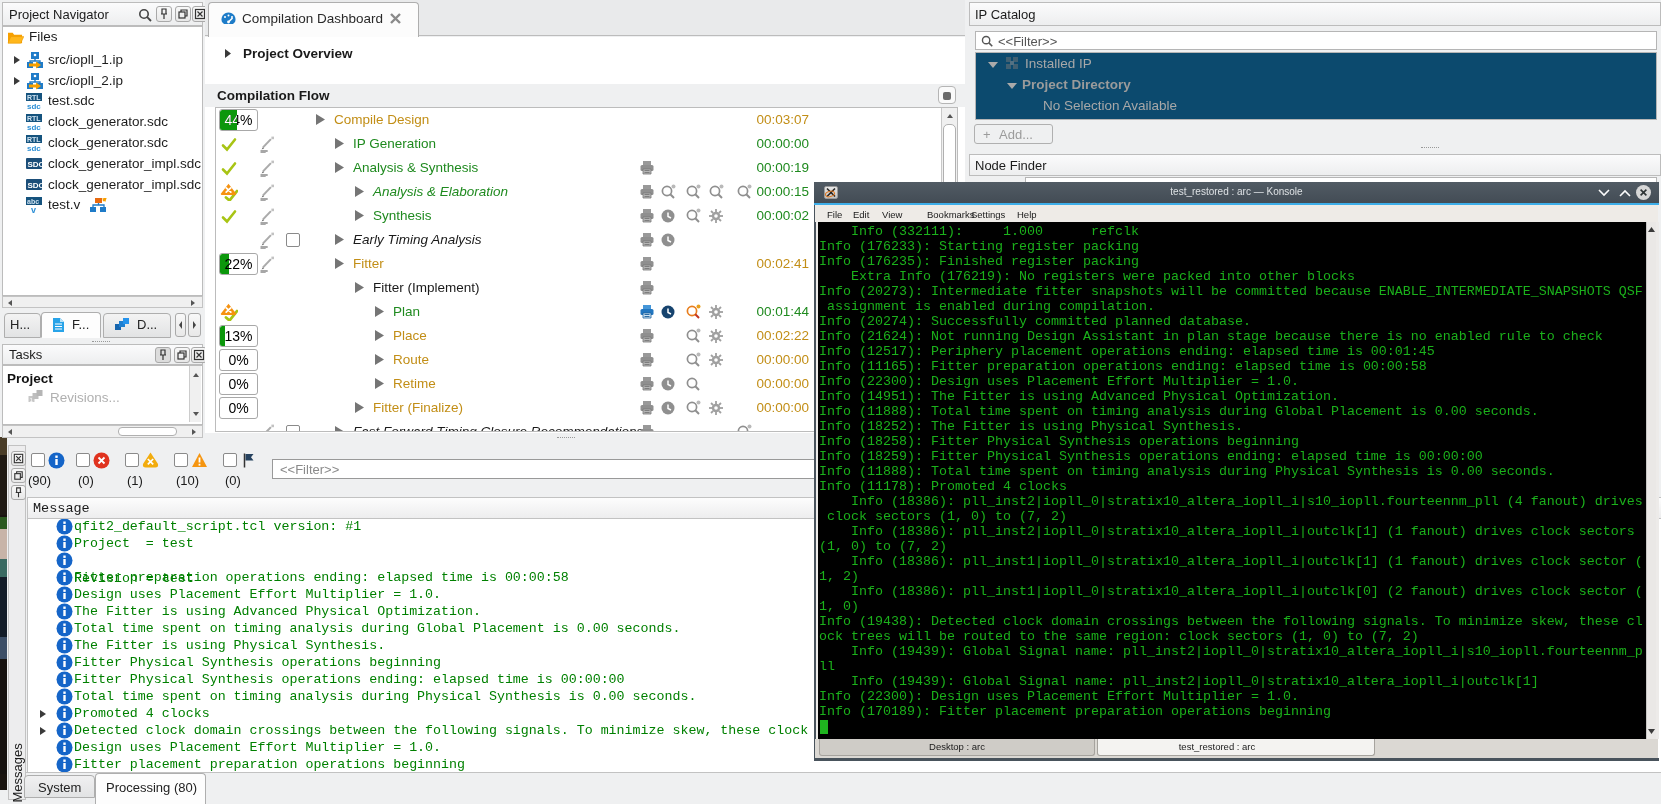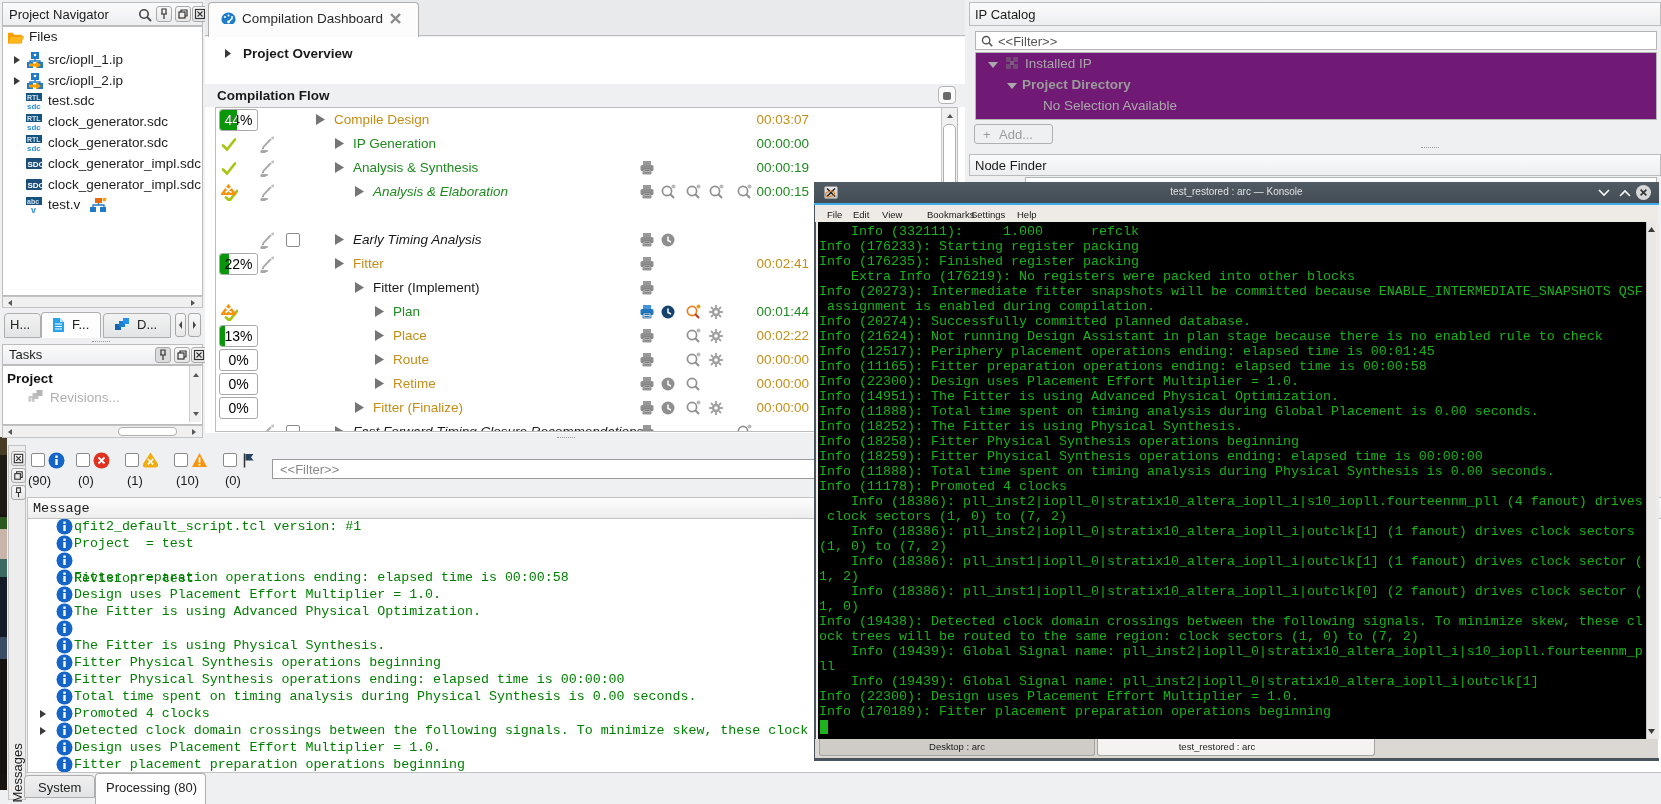--- a/index.html
+++ b/index.html
@@ -409,20 +409,45 @@
           <use href="#i-magd"></use>
         </svg>
       <svg class="abs" style="left:492px;top:4px;" width="16" height="16" viewBox="0 0 16 16">
           <use href="#i-magd"></use>
         </svg>
       <svg class="abs" style="left:520px;top:4px;" width="16" height="16" viewBox="0 0 16 16">
           <use href="#i-magd"></use>
         </svg>
       <span class="tm gr">00:00:15</span>
     </div>
+    <div class="crow" style="top:96px;">
+      <svg class="abs" style="left:5px;top:5px;" width="16" height="15" viewBox="0 0 16 15">
+          <use href="#i-check"></use>
+        </svg>
+      <svg class="abs" style="left:44px;top:3px;" width="16" height="18" viewBox="0 0 16 18">
+          <use href="#i-pencil"></use>
+        </svg>
+      <svg class="abs" style="left:138px;top:6px;" width="11" height="11" viewBox="0 0 11 11">
+          <use href="#i-arrow"></use>
+        </svg>
+      <span class="ct gr" style="left:157px;">Synthesis</span>
+      <svg class="abs" style="left:423px;top:4px;" width="16" height="16" viewBox="0 0 16 16">
+          <use href="#i-printer"></use>
+        </svg>
+      <svg class="abs" style="left:444px;top:4px;" width="16" height="16" viewBox="0 0 16 16">
+          <use href="#i-clock"></use>
+        </svg>
+      <svg class="abs" style="left:469px;top:4px;" width="16" height="16" viewBox="0 0 16 16">
+          <use href="#i-magd"></use>
+        </svg>
+      <svg class="abs" style="left:492px;top:4px;" width="16" height="16" viewBox="0 0 16 16">
+          <use href="#i-gear"></use>
+        </svg>
+      <span class="tm gr">00:00:02</span>
+    </div>
     <div class="crow" style="top:120px;">
       <svg class="abs" style="left:44px;top:3px;" width="16" height="18" viewBox="0 0 16 18">
           <use href="#i-pencil"></use>
         </svg>
       <span class="cb" style="left:70px;"></span>
       <svg class="abs" style="left:118px;top:6px;" width="11" height="11" viewBox="0 0 11 11">
           <use href="#i-arrow"></use>
         </svg>
       <span class="ct" style="left:137px;font-style:italic;color:#1a1a1a;">Early Timing Analysis</span>
       <svg class="abs" style="left:423px;top:4px;" width="16" height="16" viewBox="0 0 16 16">
@@ -595,21 +620,21 @@
   <div class="abs ptitle" style="left:0;top:2px;width:692px;height:24px;">
       <span class="abs" style="left:5px;top:4px;">IP Catalog</span>
     </div>
   <div class="abs" style="left:6px;top:31px;width:682px;height:19px;background:#fff;border:1px solid #b5b5b5;">
     <svg class="abs" style="left:4px;top:2px;" width="14" height="14" viewBox="0 0 16 16">
         <circle cx="7" cy="7" r="4.2" fill="none" stroke="#555" stroke-width="1.6"></circle>
         <line x1="10.2" y1="10.2" x2="14" y2="14" stroke="#555" stroke-width="1.8"></line>
       </svg>
     <span class="abs" style="left:22px;top:2px;font-size:13px;color:#555;">&lt;&lt;Filter&gt;&gt;</span>
   </div>
-  <div class="abs" style="left:6px;top:52px;width:682px;height:68px;background:#701a75;border:1px solid #b5b5b5;">
+  <div class="abs" style="left:6px;top:52px;width:682px;height:68px;background:#0c4a6e;border:1px solid #b5b5b5;">
     <svg class="abs" style="left:12px;top:8px;" width="10" height="8" viewBox="0 0 10 8">
         <path d="M0 1 l5 6 5-6z" fill="#aaa"></path>
       </svg>
     <svg class="abs" style="left:28px;top:2px;" width="16" height="16" viewBox="0 0 16 16" opacity=".5">
         <rect x="2" y="2" width="5" height="5" fill="#777"></rect>
         <rect x="9" y="2" width="5" height="5" fill="#777"></rect>
         <rect x="2" y="9" width="5" height="5" fill="#777"></rect>
         <rect x="9" y="9" width="5" height="5" fill="#777"></rect>
         <rect x="6" y="6" width="4" height="4" fill="#999"></rect>
       </svg>
@@ -715,20 +740,21 @@
         <use href="#mico"></use>
       </svg>
       <span class="mtx" style="top:67px;">Design uses Placement Effort Multiplier = 1.0.</span>
     <svg class="abs mi" style="top:84px;">
         <use href="#mico"></use>
       </svg>
       <span class="mtx" style="top:84px;">The Fitter is using Advanced Physical Optimization.</span>
     <svg class="abs mi" style="top:101px;">
         <use href="#mico"></use>
       </svg>
+      <span class="mtx" style="top:101px;">Total time spent on timing analysis during Global Placement is 0.00 seconds.</span>
     <svg class="abs mi" style="top:118px;">
         <use href="#mico"></use>
       </svg>
       <span class="mtx" style="top:118px;">The Fitter is using Physical Synthesis.</span>
     <svg class="abs mi" style="top:135px;">
         <use href="#mico"></use>
       </svg>
       <span class="mtx" style="top:135px;">Fitter Physical Synthesis operations beginning</span>
     <svg class="abs mi" style="top:152px;">
         <use href="#mico"></use>

